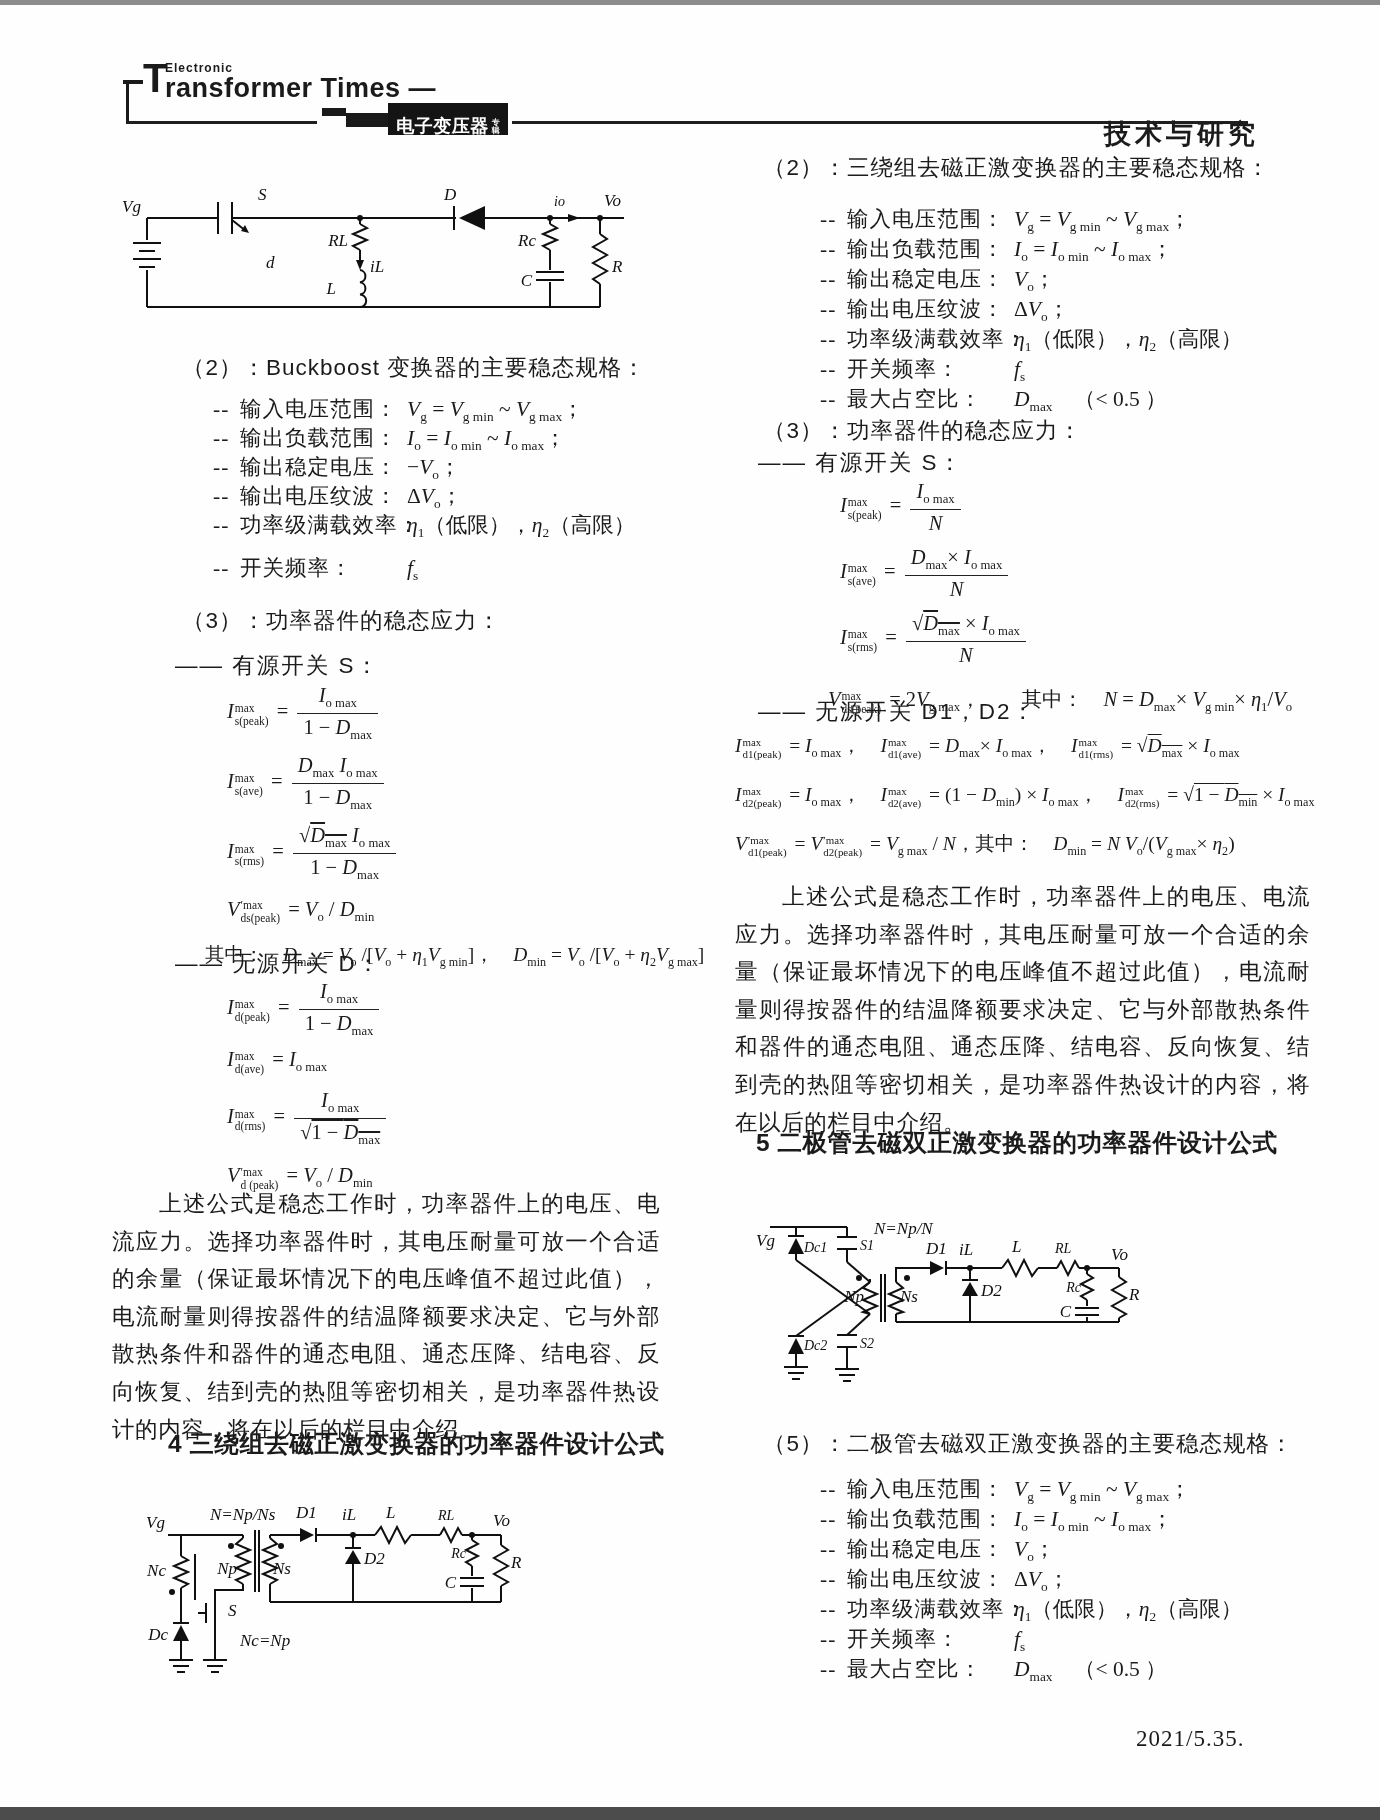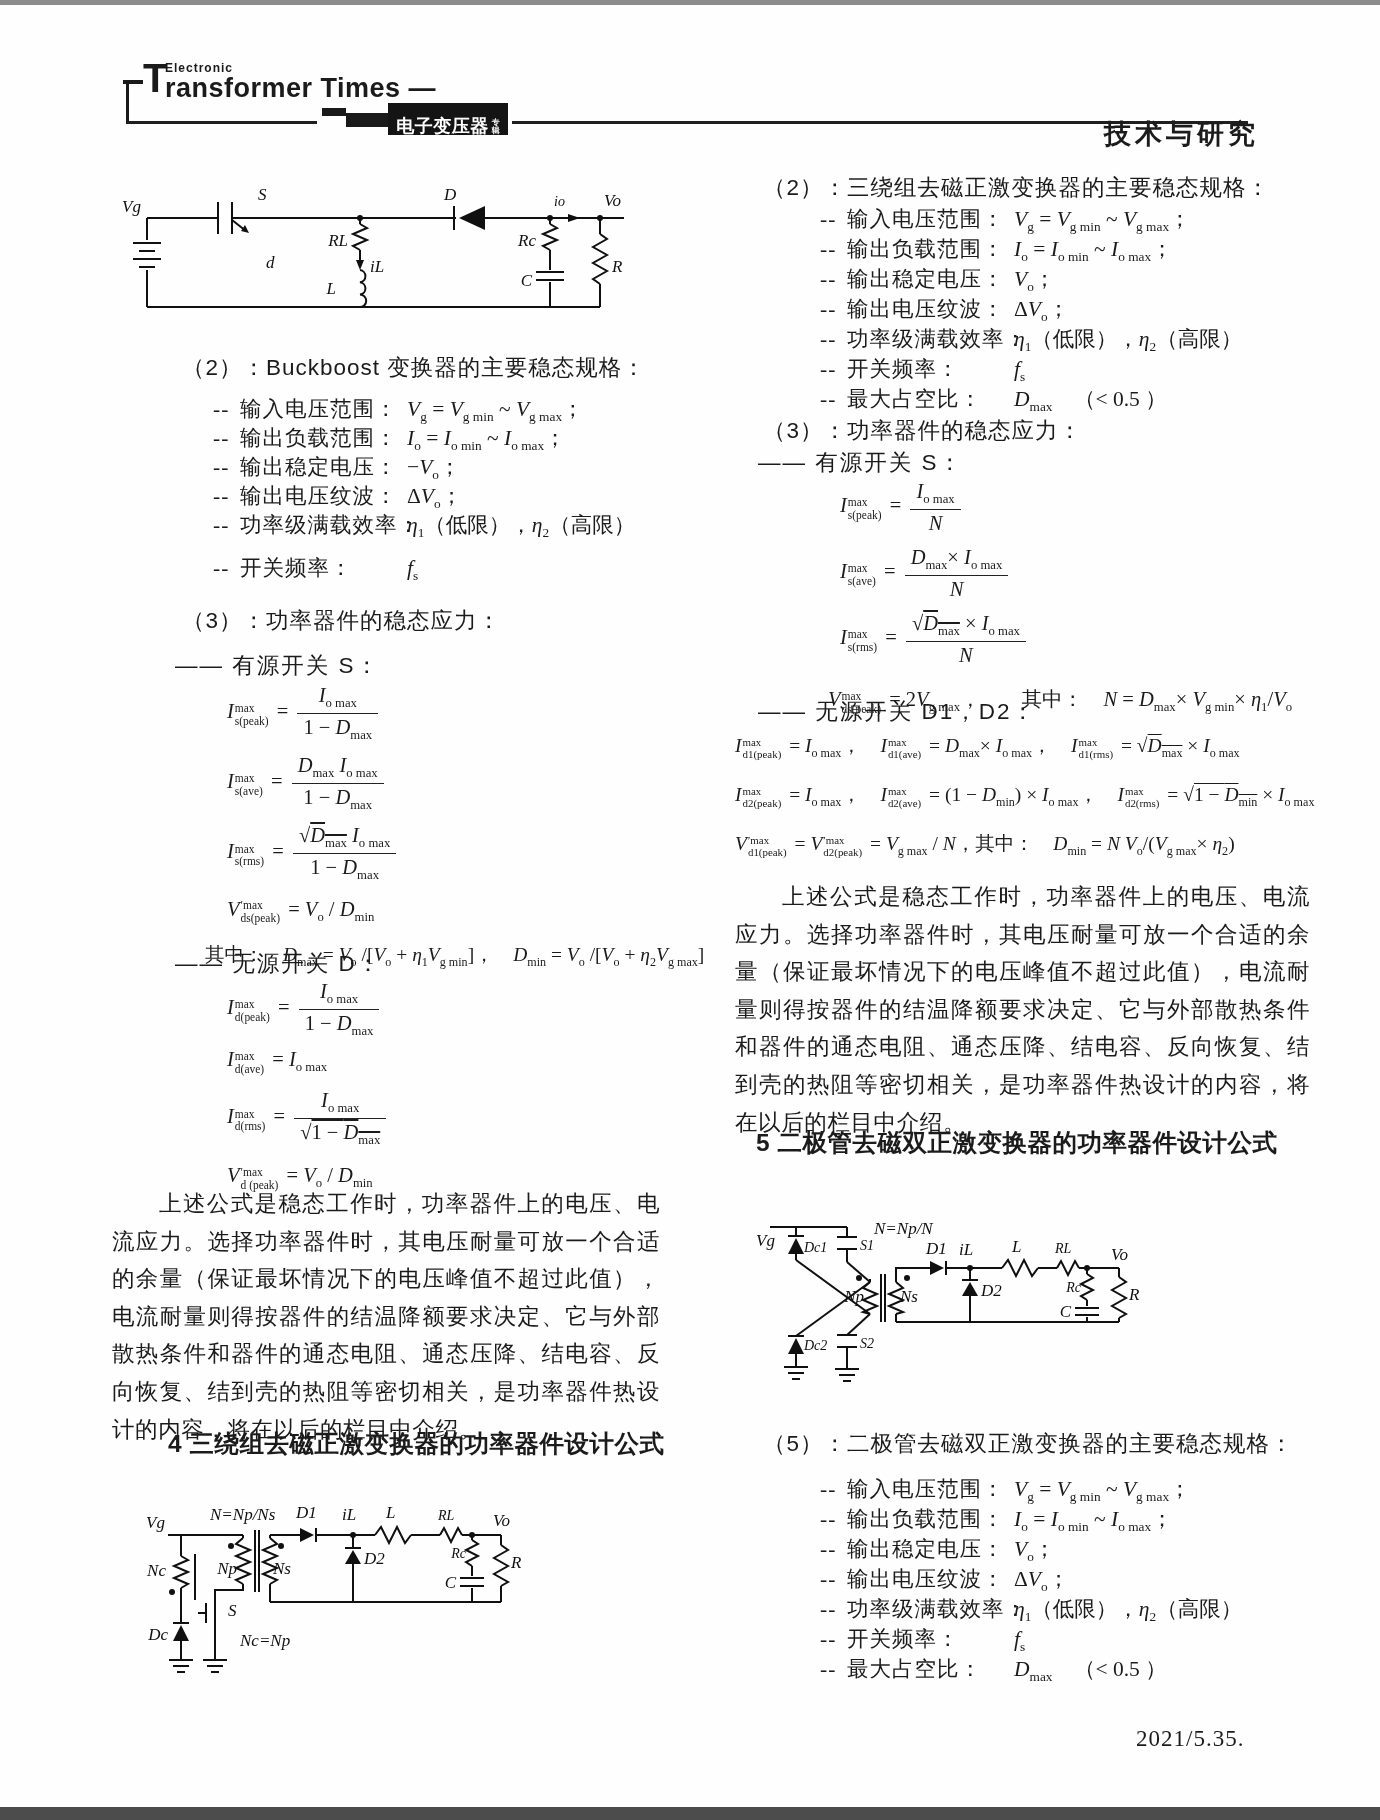--- a/index.html
+++ b/index.html
@@ -265,21 +265,21 @@
       <text x="254" y="64">D2</text>
       <text x="276" y="18">L</text>
       <text x="328" y="20" class="small">RL</text>
       <text x="356" y="58" text-anchor="end" class="small">Rc</text>
       <text x="346" y="88" text-anchor="end">C</text>
       <text x="401" y="68">R</text>
       <text x="383" y="26">Vo</text>
     </svg>
   </div>
 
-  <div class="abs sub-title" style="left:763px;top:172px;">（2）：三绕组去磁正激变换器的主要稳态规格：</div>
+  <div class="abs sub-title" style="left:763px;top:152px;">（2）：三绕组去磁正激变换器的主要稳态规格：</div>
 
   <div class="abs r33" style="left:820px;top:204px;">
     <div class="spec-row">
         <span class="bullet">--</span>
         <span class="spec-label">输入电压范围：</span>
         <span class="spec-frm"><i>V</i><sub>g</sub> = <i>V</i><sub>g min</sub> ~ <i>V</i><sub>g max</sub>；</span>
       </div>
     <div class="spec-row">
         <span class="bullet">--</span>
         <span class="spec-label">输出负载范围：</span>

